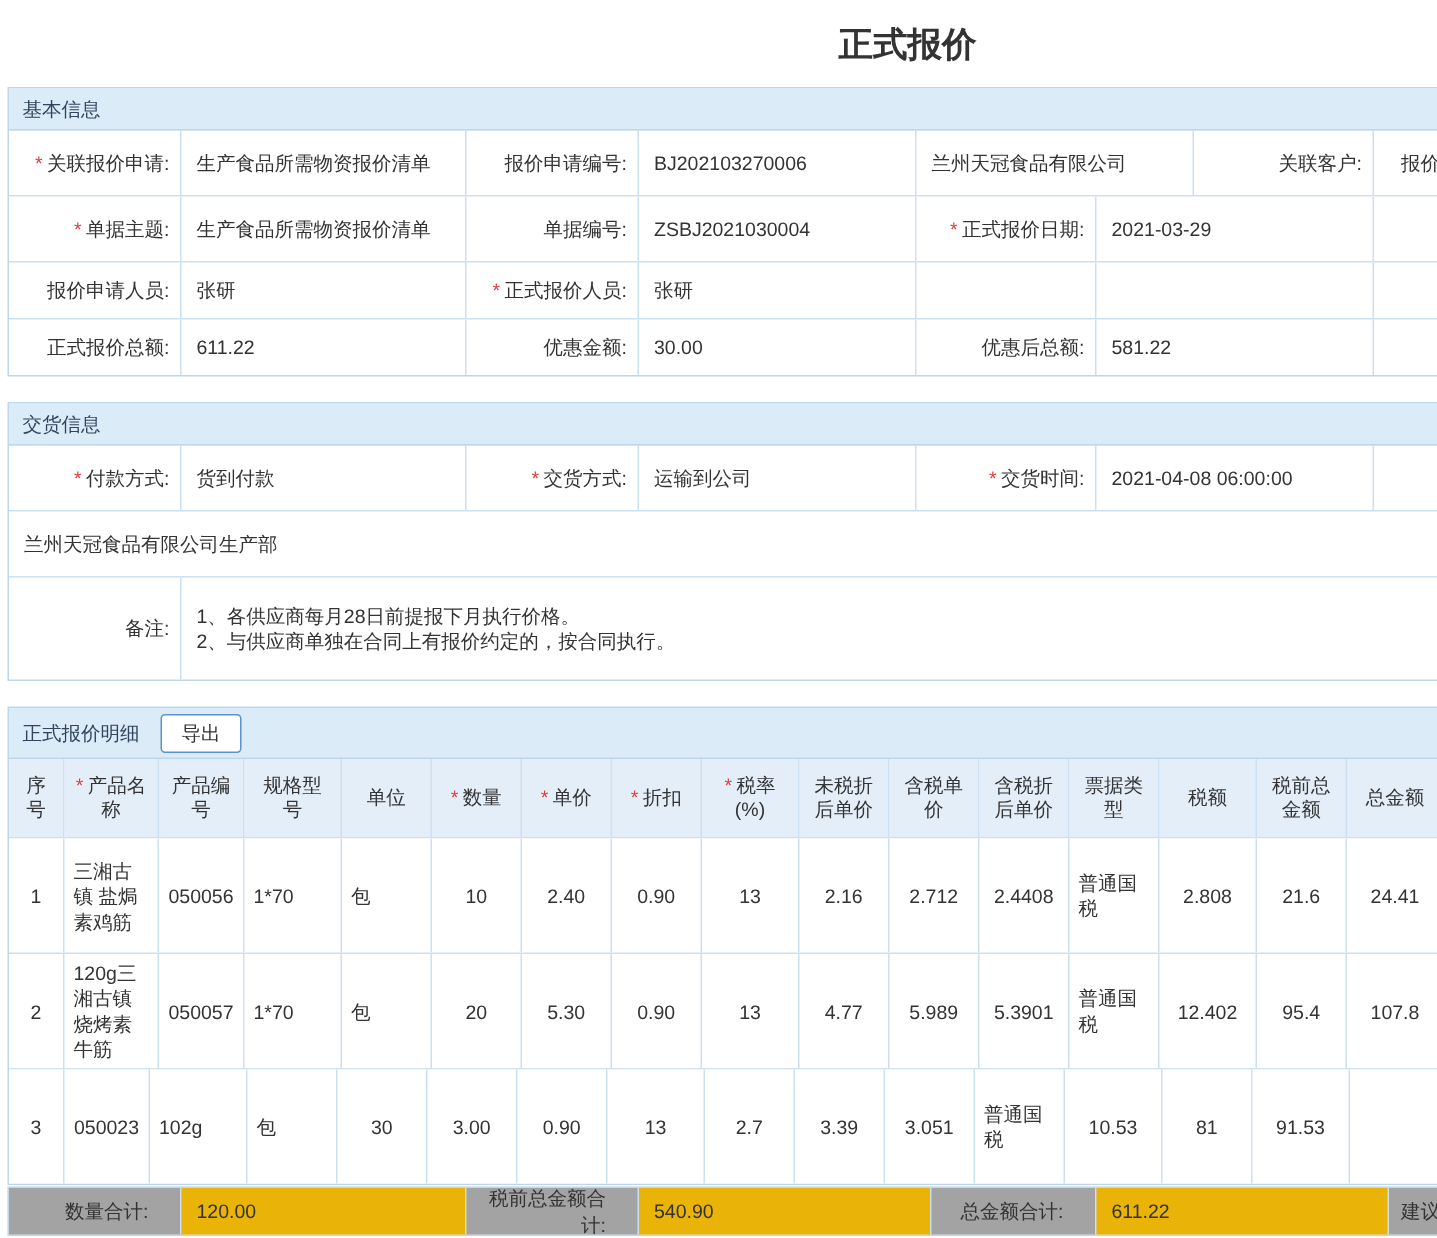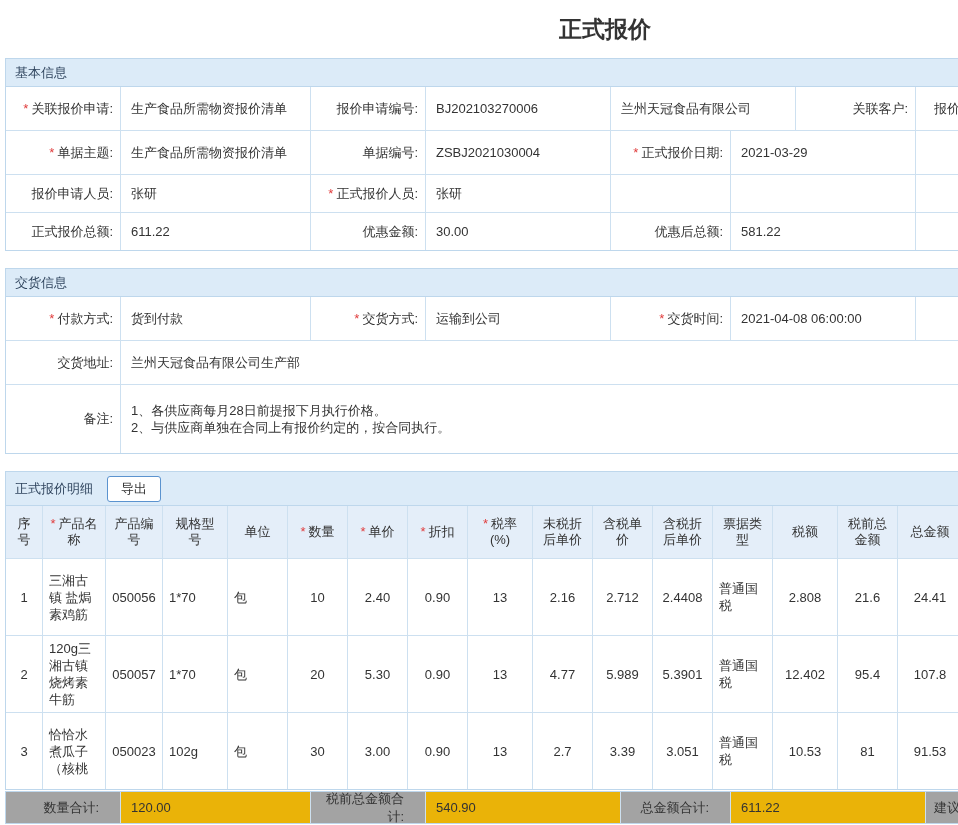--- a/index.html
+++ b/index.html
@@ -179,23 +179,20 @@
         <i class="req">*</i>
         <span>交货时间:</span>
       </div>
     <div class="cell val fv3">
         <span>2021-04-08 06:00:00</span>
       </div>
     <div class="cell lbl fl4"></div>
 
   </div>
   <div class="frow h43">
-    <div class="cell lbl fl1">
-        <span>交货地址:</span>
-      </div>
     <div class="cell val fvfill">
         <span>兰州天冠食品有限公司生产部</span>
       </div>
   </div>
   <div class="frow h68">
     <div class="cell lbl fl1">
         <span>备注:</span>
       </div>
     <div class="cell val fvfill remark">
         <span>1、各供应商每月28日前提报下月执行价格。
@@ -359,23 +356,20 @@
       </div>
     <div class="cell td ctr c15">
         <span>107.8</span>
       </div>
 
   </div>
   <div class="trow">
     <div class="cell td ctr c0">
         <span>3</span>
       </div>
-    <div class="cell td lft c1">
-        <span>恰恰水煮瓜子（核桃</span>
-      </div>
     <div class="cell td ctr c2">
         <span>050023</span>
       </div>
     <div class="cell td lft c3">
         <span>102g</span>
       </div>
     <div class="cell td lft c4">
         <span>包</span>
       </div>
     <div class="cell td ctr c5">

